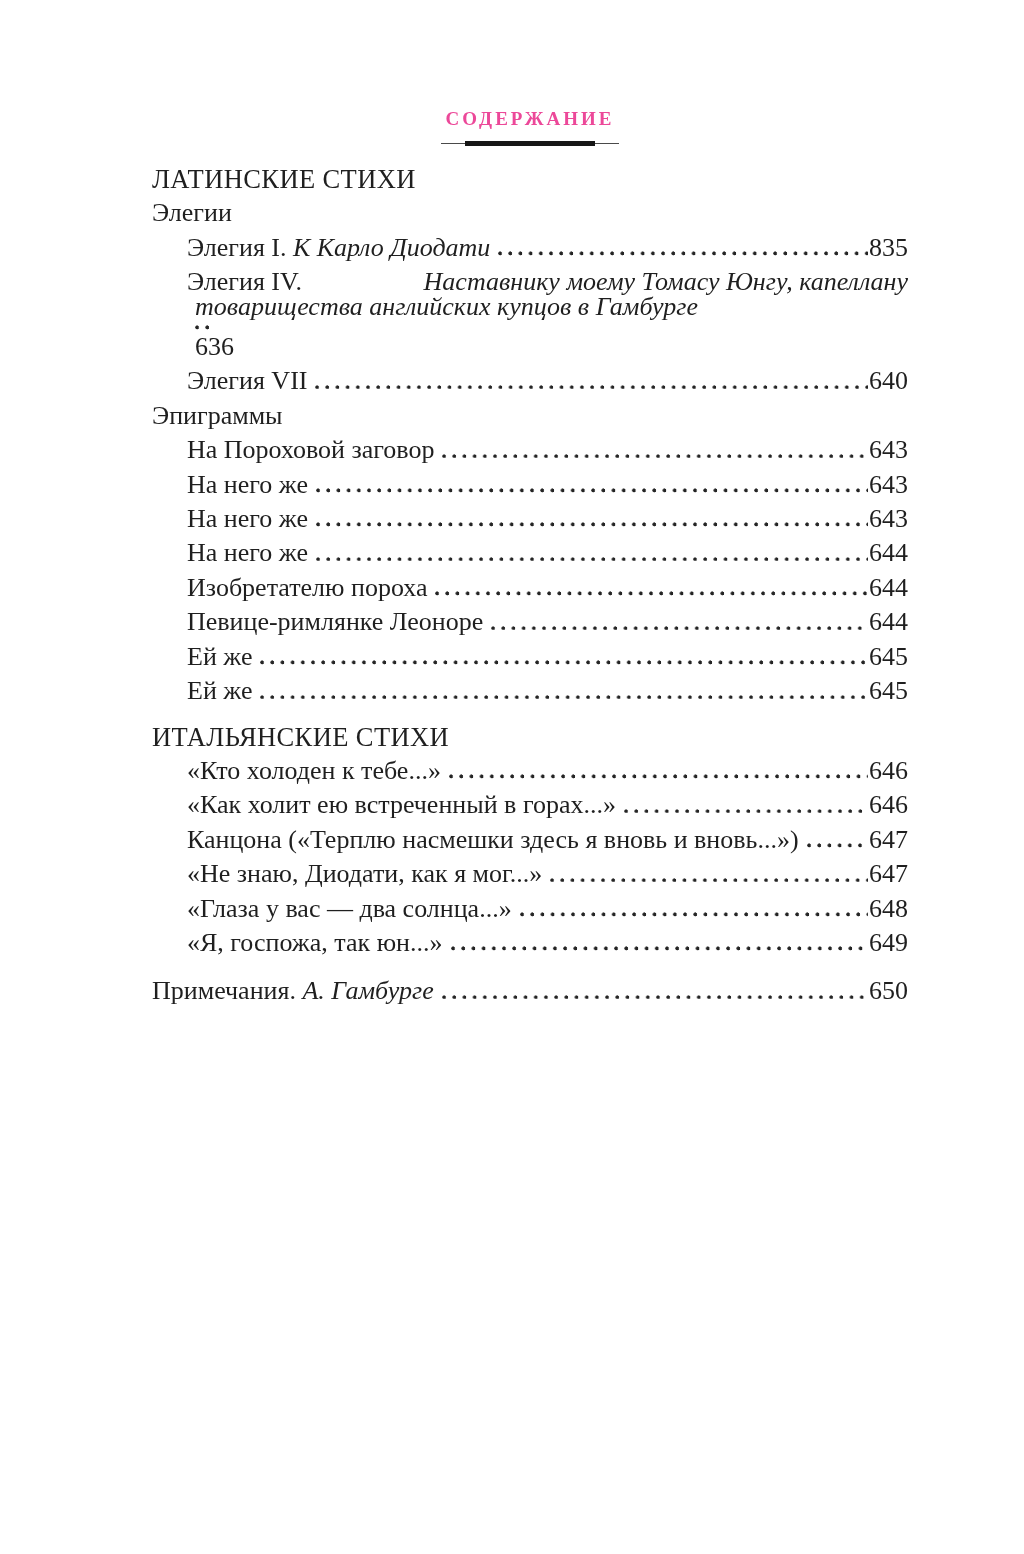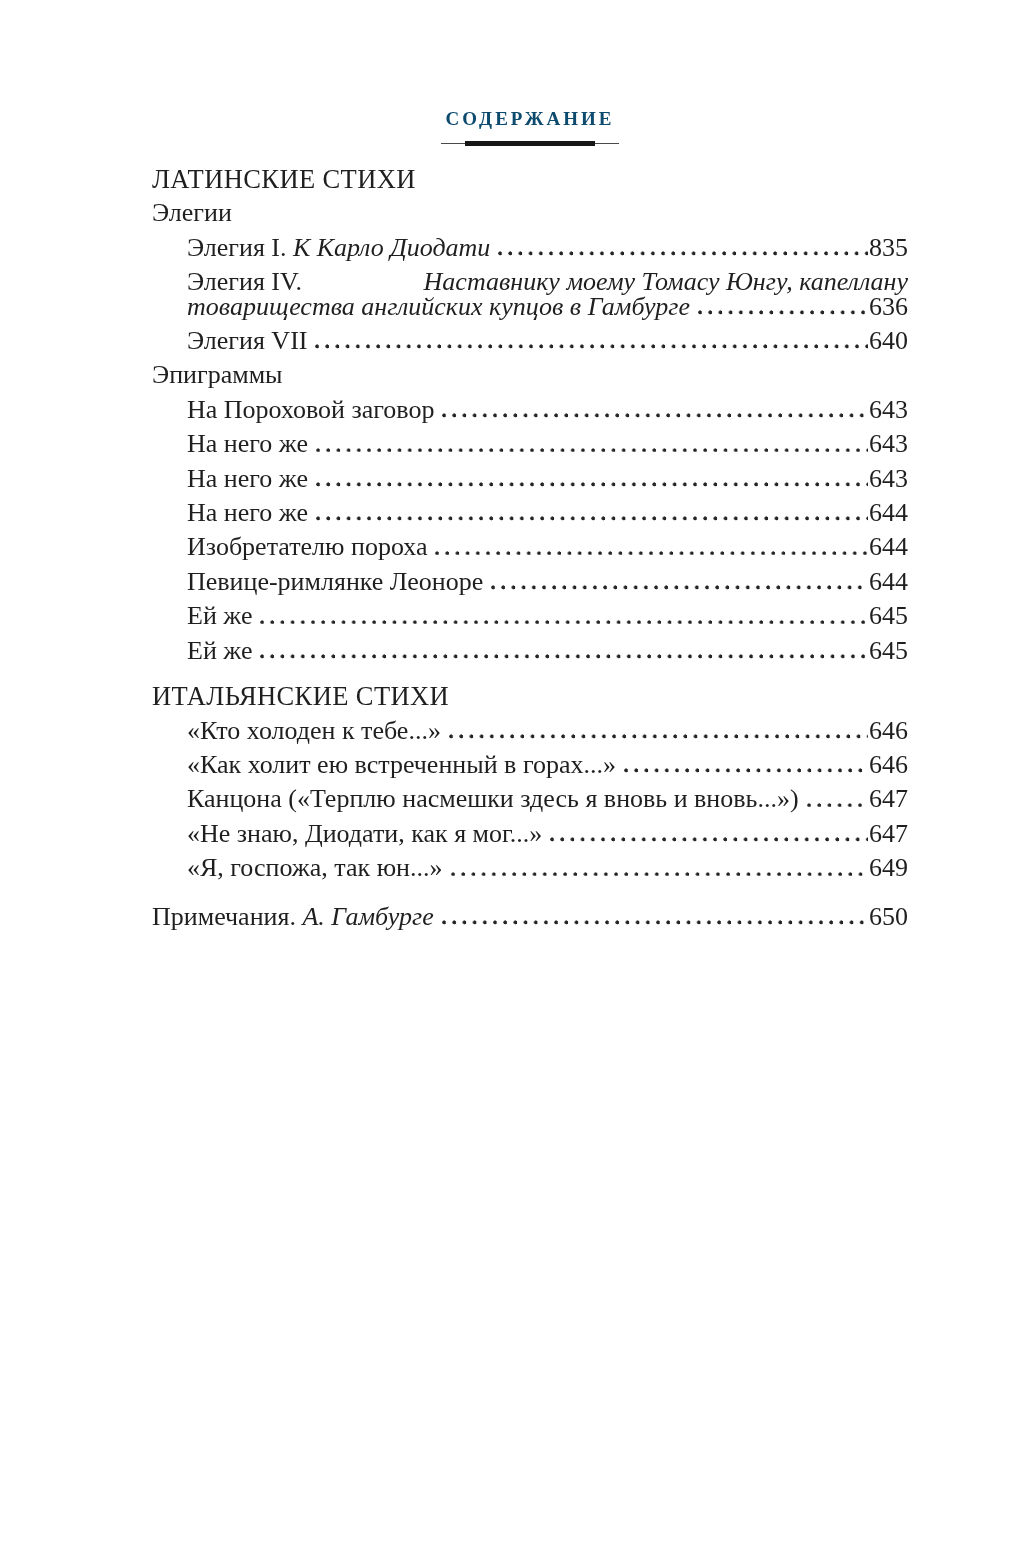--- a/index.html
+++ b/index.html
@@ -18,21 +18,21 @@
     top: 106px;
     width: 756px;
   }
   h1.title {
     margin: 0;
     font-size: 19px;
     font-weight: 700;
     letter-spacing: 3px;
     line-height: 26px;
     text-align: center;
-    color: #0c4a6e;
+    color: #ec4899;
   }
   .rule {
     position: relative;
     width: 178px;
     height: 5px;
     margin: 9px auto 0 auto;
   }
   .rule::before {
     content: "";
     position: absolute;
@@ -51,21 +51,21 @@
     margin-top: 16px;
     font-size: 26px;
     line-height: 34.4px;
   }
   .row {
     display: flex;
     align-items: baseline;
     white-space: pre;
   }
   .row.entry, .row.cont { padding-left: 35px; justify-content: space-between; }
-  .row.cont { margin-top: -10px; }
+  .row.cont { margin-top: -10px; flex-direction: column; }
   .row.section { font-size: 26.5px; letter-spacing: 0.4px; margin-top: 11px; }
   .row.notes { margin-top: 14px; justify-content: space-between; }
   .it { font-style: italic; }
   .leader {
     flex: 1 1 auto;
     min-width: 14px;
     height: 6px;
     margin: 0 1px 0 8px;
     background-image: radial-gradient(circle at 2.1px 2.2px, #242424 1.55px, rgba(36,36,36,0) 2.1px);
     background-size: 10.2px 4.6px;
@@ -95,17 +95,18 @@
         <div class="row entry"><span class="pre">На него же</span><span class="leader"></span><span class="pg">644</span></div>
         <div class="row entry"><span class="pre">Изобретателю пороха</span><span class="leader"></span><span class="pg">644</span></div>
         <div class="row entry"><span class="pre">Певице-римлянке Леоноре</span><span class="leader"></span><span class="pg">644</span></div>
         <div class="row entry"><span class="pre">Ей же</span><span class="leader"></span><span class="pg">645</span></div>
         <div class="row entry"><span class="pre">Ей же</span><span class="leader"></span><span class="pg">645</span></div>
         <div class="row section"><span class="pre">ИТАЛЬЯНСКИЕ СТИХИ</span></div>
         <div class="row entry"><span class="pre">«Кто холоден к тебе...»</span><span class="leader"></span><span class="pg">646</span></div>
         <div class="row entry"><span class="pre">«Как холит ею встреченный в горах...»</span><span class="leader"></span><span class="pg">646</span></div>
         <div class="row entry"><span class="pre">Канцона («Терплю насмешки здесь я вновь и вновь...»)</span><span class="leader"></span><span class="pg">647</span></div>
         <div class="row entry"><span class="pre">«Не знаю, Диодати, как я мог...»</span><span class="leader"></span><span class="pg">647</span></div>
+        <div class="row entry"><span class="pre">«Глаза у вас — два солнца...»</span><span class="leader"></span><span class="pg">648</span></div>
         <div class="row entry"><span class="pre">«Я, госпожа, так юн...»</span><span class="leader"></span><span class="pg">649</span></div>
         <div class="row notes"><span class="pre">Примечания. </span><span class="it">А. Гамбурге</span><span class="leader"></span><span class="pg">650</span></div>
       </div>
   </div>
 </div>
 
 </body></html>

